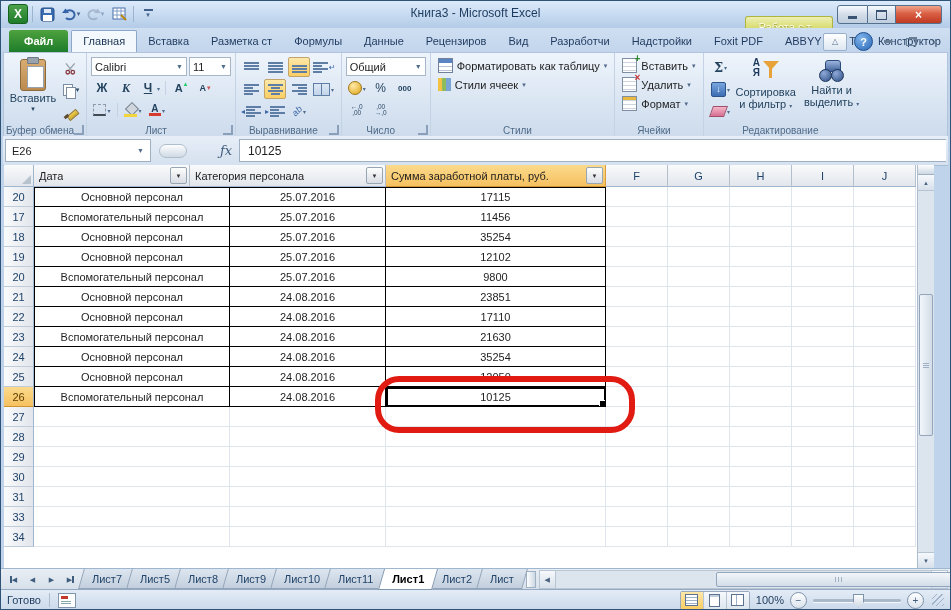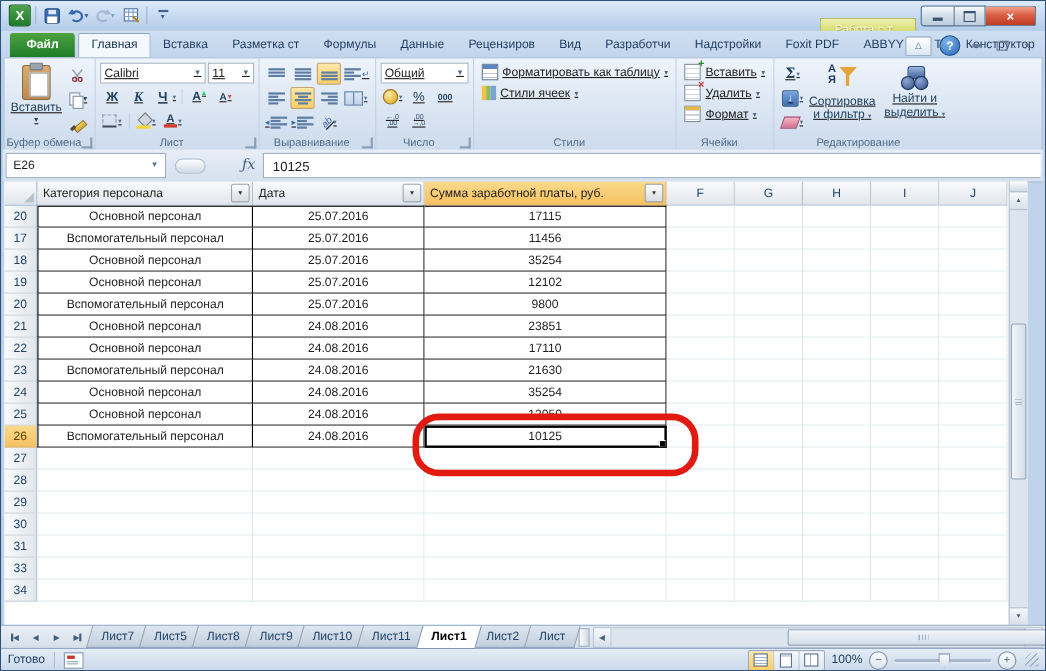--- a/index.html
+++ b/index.html
@@ -41,21 +41,21 @@
         color:#55708e;font-size:8px;display:flex;align-items:center;justify-content:center;}
   .helpbtn{width:17px;height:17px;border-radius:50%;background:radial-gradient(circle at 35% 30%,#7fb3ea,#2a69b8);
            color:#fff;font-weight:bold;font-size:11px;display:flex;align-items:center;justify-content:center;border:1px solid #1d4f8d;}
   .wmini{color:#5c7187;font-size:11px;display:flex;align-items:center;justify-content:center;width:16px;height:14px;}
   .wmini .bar{width:8px;height:3px;background:#667d94;}
   .wmini .box{width:8px;height:6px;border:1px solid #667d94;box-shadow:2px -2px 0 -1px #667d94;}
   
   .ribbon{position:absolute;left:2px;right:2px;top:51px;height:84px;
           background:linear-gradient(#eef4fb,#dbe6f3 55%,#cddbec);border:1px solid #b2c4da;border-radius:0 0 3px 3px;
           display:flex;}
-  .rgroup{position:relative;padding:3px 4px 14px;border-right:1px solid #c3d2e4;display:flex;flex-direction:column;text-decoration:underline;}
+  .rgroup{position:relative;padding:3px 4px 14px;border-right:1px solid #c3d2e4;display:flex;flex-direction:column;}
   .rgroup .glabel{position:absolute;left:0;right:10px;bottom:1px;text-align:center;font-size:10px;color:#4f6b88;white-space:nowrap;}
   .dlg{position:absolute;right:2px;bottom:2px;width:8px;height:8px;border-right:2px solid #8aa0ba;border-bottom:2px solid #8aa0ba;}
   .rbtn{min-width:20px;height:18px;border:1px solid transparent;border-radius:2px;display:flex;align-items:center;
         justify-content:center;gap:1px;color:#24435f;}
   .rbtn.hl{background:linear-gradient(#fde8a9,#fbce63);border-color:#c2a36a;}
   .rrow{display:flex;align-items:center;gap:2px;margin:1px 0;}
   
   .g-clip .paste{width:48px;height:62px;display:flex;flex-direction:column;align-items:center;justify-content:flex-start;border:1px solid transparent;border-radius:2px;}
   .clipicon{width:24px;height:30px;background:linear-gradient(#d9ac72,#bb8a4e);border:1px solid #8a6a3a;border-radius:3px;position:relative;margin-top:2px;}
   .clipicon:before{content:"";position:absolute;left:6px;top:-3px;width:10px;height:5px;background:#9aa3ad;border:1px solid #707a85;border-radius:1px;}
@@ -249,20 +249,21 @@
             <path d="M1 4 H13 M1 8 H13 M5 1 V12 M9 1 V12" stroke="#7e9cc6"></path>
             <path d="M9 8 L14 13" stroke="#b8860b" stroke-width="2"></path>
           </svg>
       </div>
       <div class="sep"></div>
       <div class="qbtn" style="flex-direction:column;gap:0;">
         <span style="width:9px;height:2px;background:#41618c;display:block;"></span>
         <span class="drop">▾</span>
       </div>
     </div>
+    <div class="title-text">Книга3  -  Microsoft Excel</div>
     <div class="winbtns">
       <div class="wbtn min">
           <span class="minbar"></span>
         </div>
       <div class="wbtn max">
           <span class="maxbox"></span>
         </div>
       <div class="wbtn close">×</div>
     </div>
   </div>
@@ -598,26 +599,26 @@
     <div class="pill"></div>
     <div class="fxbtn">ƒx</div>
     <div class="finput">10125</div>
   </div>
 
   <div class="sheet">
     <div class="gridwrap">
       <div class="hdrrow" id="hdrrow">
         <div class="corner"></div>
 
-      <div class="chdr w-cat">
+      <div class="chdr w-date">
+            <div class="" style="overflow: hidden; text-overflow: clip;">Дата</div>
+            <div class="fltbtn">▼</div>
+          </div>
+          <div class="chdr w-cat">
             <div class="" style="overflow: hidden; text-overflow: clip;">Категория персонала</div>
-            <div class="fltbtn">▼</div>
-          </div>
-          <div class="chdr w-date">
-            <div class="" style="overflow: hidden; text-overflow: clip;">Дата</div>
             <div class="fltbtn">▼</div>
           </div>
           <div class="chdr w-sum active">
             <div class="" style="overflow: hidden; text-overflow: clip;">Сумма заработной платы, руб.</div>
             <div class="fltbtn">▼</div>
           </div>
           <div class="chdr letter w-let">F</div>
           <div class="chdr letter w-let">G</div>
           <div class="chdr letter w-let">H</div>
           <div class="chdr letter w-let">I</div>

